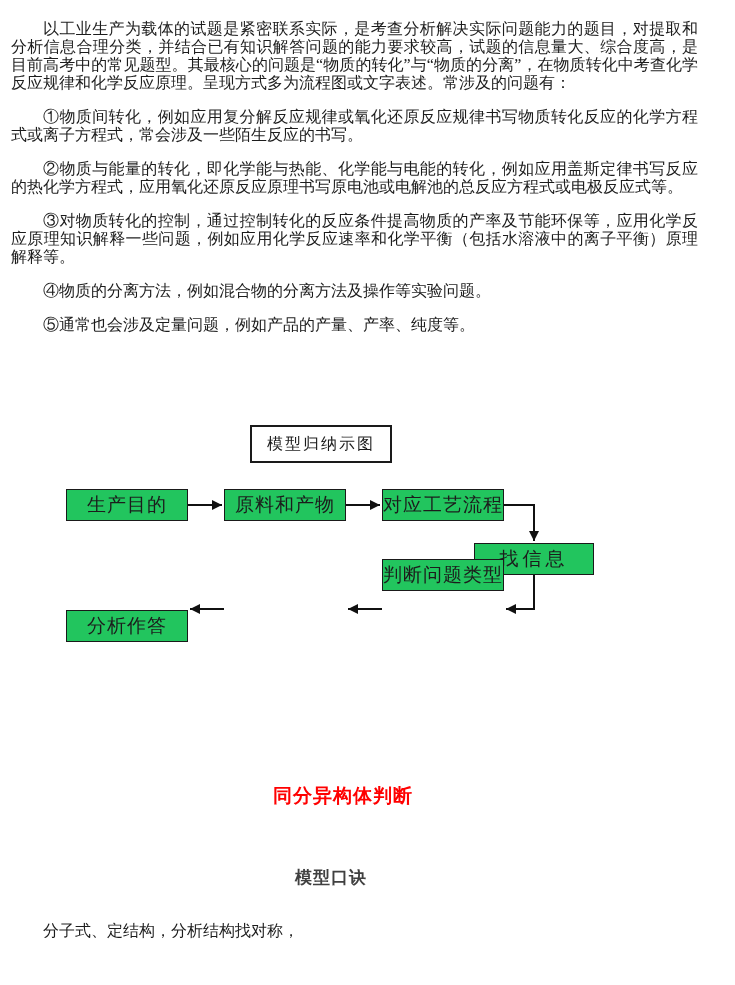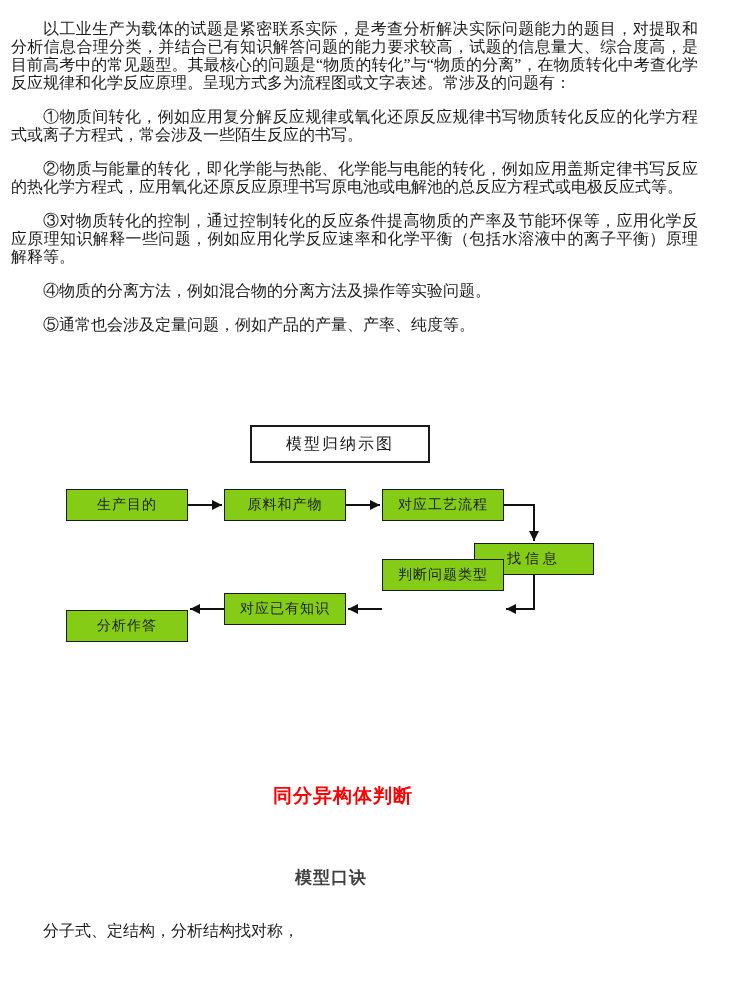--- a/index.html
+++ b/index.html
@@ -13,30 +13,30 @@
   }
   
   .intro {
     position:absolute; left:11px; top:20px; width:687px;
     font-size:16px; line-height:18px; text-align:justify;
   }
   .intro p { margin:0 0 16px 0; text-indent:2em; }
 
   
   .flow-title {
-    position:absolute; left:250px; top:425px; width:180px; height:38px;
+    position:absolute; left:250px; top:425px; width:142px; height:38px;
     border:2px solid #1a1a1a; box-sizing:border-box;
     display:flex; align-items:center; justify-content:center;
     font-size:16px; letter-spacing:2px;
   }
   .flow-node {
     position:absolute; width:122px; height:32px;
     border:1.5px solid #1a1a1a; box-sizing:border-box;
     display:flex; align-items:center; justify-content:center;
-    font-size:14px; letter-spacing:1px; background:#84cc16;
+    font-size:19px; letter-spacing:1px; background:#22c55e;
   }
   .n1 { left:66px;  top:489px; }
   .n2 { left:224px; top:489px; }
   .n3 { left:382px; top:489px; }
   .n4 { left:474px; top:543px; width:120px; letter-spacing:4px; }
   .n5 { left:382px; top:559px; }
   .n6 { left:224px; top:593px; }
   .n7 { left:66px;  top:610px; }
   .arrows { position:absolute; left:0; top:0; pointer-events:none; }
 
@@ -74,21 +74,20 @@
     <p>⑤通常也会涉及定量问题，例如产品的产量、产率、纯度等。</p>
   </div>
 
   <div class="flow-title">模型归纳示图</div>
 
   <div class="flow-node n1">生产目的</div>
   <div class="flow-node n2">原料和产物</div>
   <div class="flow-node n3">对应工艺流程</div>
   <div class="flow-node n4">找信息</div>
   <div class="flow-node n5">判断问题类型</div>
-  <div class="flow-node n6">对应已有知识</div>
   <div class="flow-node n7">分析作答</div>
 
   <svg class="arrows" width="735" height="660" viewBox="0 0 735 660" aria-hidden="true">
     <defs>
       <marker id="ah" viewBox="0 0 10 10" refX="10" refY="5" markerWidth="5" markerHeight="5" orient="auto">
         <path d="M0,0 L10,5 L0,10 Z" fill="#111"></path>
       </marker>
     </defs>
     <g stroke="#111" stroke-width="2" fill="none">
       <path d="M188 505 H222" marker-end="url(#ah)"></path>

